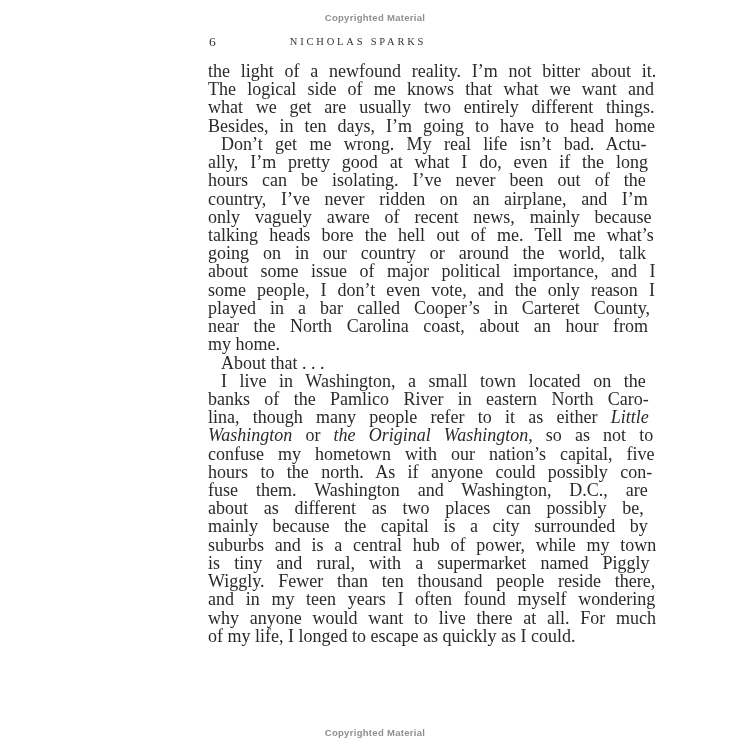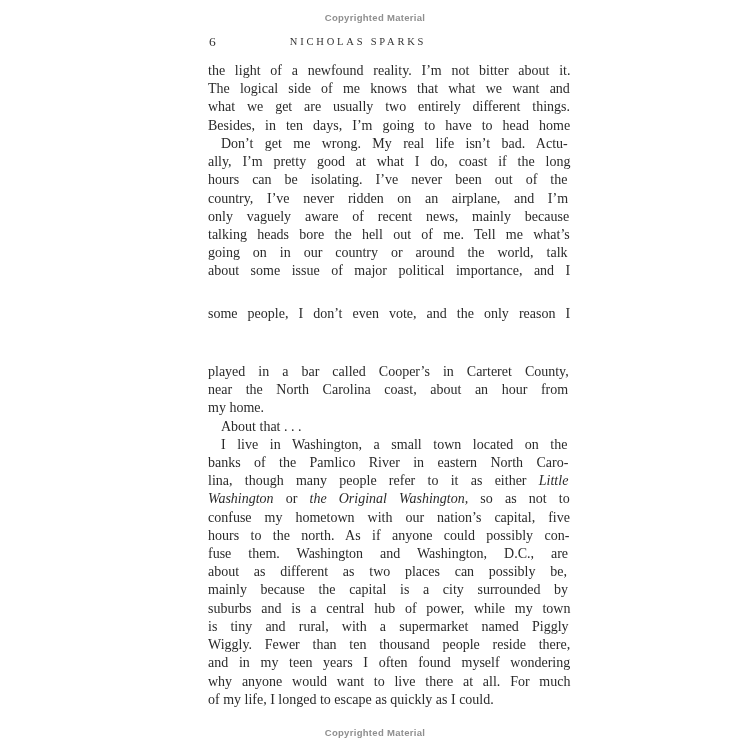--- a/index.html
+++ b/index.html
@@ -47,21 +47,21 @@
     text-align: center;
     font-size: 10.5px;
     letter-spacing: 2.8px;
     color: var(--header-ink);
   }
   .bodytext {
     position: absolute;
     left: 208px;
     top: 62px;
     width: 328px;
-    font-size: 14px;
+    font-size: 18px;
     color: var(--ink);
   }
   .line {
     white-space: nowrap;
     height: 18.22px;
     line-height: 18.22px;
   }
   .line.indent { text-indent: 13px; }
   .it { font-style: italic; }
 </style>
@@ -71,29 +71,29 @@
 <div class="page">
   <div class="notice top">Copyrighted Material</div>
   <div class="pagenum">6</div>
   <div class="runhead">NICHOLAS SPARKS</div>
   <div class="bodytext">
       <div class="line" style="word-spacing: 6.24688px;"><span class="ln-in"><span>the light of a newfound reality. I’m not bitter about it.</span></span></div>
       <div class="line" style="word-spacing: 6.71719px;"><span class="ln-in"><span>The logical side of me knows that what we want and</span></span></div>
       <div class="line" style="word-spacing: 8.29688px;"><span class="ln-in"><span>what we get are usually two entirely different things.</span></span></div>
       <div class="line" style="word-spacing: 6.50938px;"><span class="ln-in"><span>Besides, in ten days, I’m going to have to head home</span></span></div>
       <div class="line indent" style="word-spacing: 7.86458px;"><span class="ln-in"><span>Don’t get me wrong. My real life isn’t bad. Actu-</span></span></div>
-      <div class="line" style="word-spacing: 7.33665px;"><span class="ln-in"><span>ally, I’m pretty good at what I do, coast if the long</span></span></div>
+      <div class="line" style="word-spacing: 7.33665px;"><span class="ln-in"><span>ally, I’m pretty good at what I do, even if the long</span></span></div>
       <div class="line" style="word-spacing: 9.52951px;"><span class="ln-in"><span>hours can be isolating. I’ve never been out of the</span></span></div>
       <div class="line" style="word-spacing: 10.1367px;"><span class="ln-in"><span>country, I’ve never ridden on an airplane, and I’m</span></span></div>
       <div class="line" style="word-spacing: 10.3884px;"><span class="ln-in"><span>only vaguely aware of recent news, mainly because</span></span></div>
       <div class="line" style="word-spacing: 6.79219px;"><span class="ln-in"><span>talking heads bore the hell out of me. Tell me what’s</span></span></div>
       <div class="line" style="word-spacing: 9.44965px;"><span class="ln-in"><span>going on in our country or around the world, talk</span></span></div>
       <div class="line" style="word-spacing: 8.00977px;"><span class="ln-in"><span>about some issue of major political importance, and I</span></span></div>
-      <div class="line" style="word-spacing: 6.53437px; margin-top: 24px;"><span class="ln-in"><span>some people, I don’t even vote, and the only reason I</span></span></div>
-      <div class="line" style="word-spacing: 9.51562px; margin-top: 40px;"><span class="ln-in"><span>played in a bar called Cooper’s in Carteret County,</span></span></div>
+      <div class="line" style="word-spacing: 6.53437px;"><span class="ln-in"><span>some people, I don’t even vote, and the only reason I</span></span></div>
+      <div class="line" style="word-spacing: 9.51562px;"><span class="ln-in"><span>played in a bar called Cooper’s in Carteret County,</span></span></div>
       <div class="line" style="word-spacing: 10.0762px;"><span class="ln-in"><span>near the North Carolina coast, about an hour from</span></span></div>
       <div class="line pl"><span class="ln-in"><span>my home.</span></span></div>
       <div class="line indent pl"><span class="ln-in"><span>About that . . .</span></span></div>
       <div class="line indent" style="word-spacing: 8.06424px;"><span class="ln-in"><span>I live in Washington, a small town located on the</span></span></div>
       <div class="line" style="word-spacing: 9.85742px;"><span class="ln-in"><span>banks of the Pamlico River in eastern North Caro-</span></span></div>
       <div class="line" style="word-spacing: 8.76215px;"><span class="ln-in"><span>lina, though many people refer to it as either </span><span class="it">Little</span></span></div>
       <div class="line" style="word-spacing: 8.62695px;"><span class="ln-in"><span class="it">Washington</span><span> or </span><span class="it">the Original Washington,</span><span> so as not to</span></span></div>
       <div class="line" style="word-spacing: 9.49554px;"><span class="ln-in"><span>confuse my hometown with our nation’s capital, five</span></span></div>
       <div class="line" style="word-spacing: 7.9184px;"><span class="ln-in"><span>hours to the north. As if anyone could possibly con-</span></span></div>
       <div class="line" style="word-spacing: 13.4922px;"><span class="ln-in"><span>fuse them. Washington and Washington, D.C., are</span></span></div>

